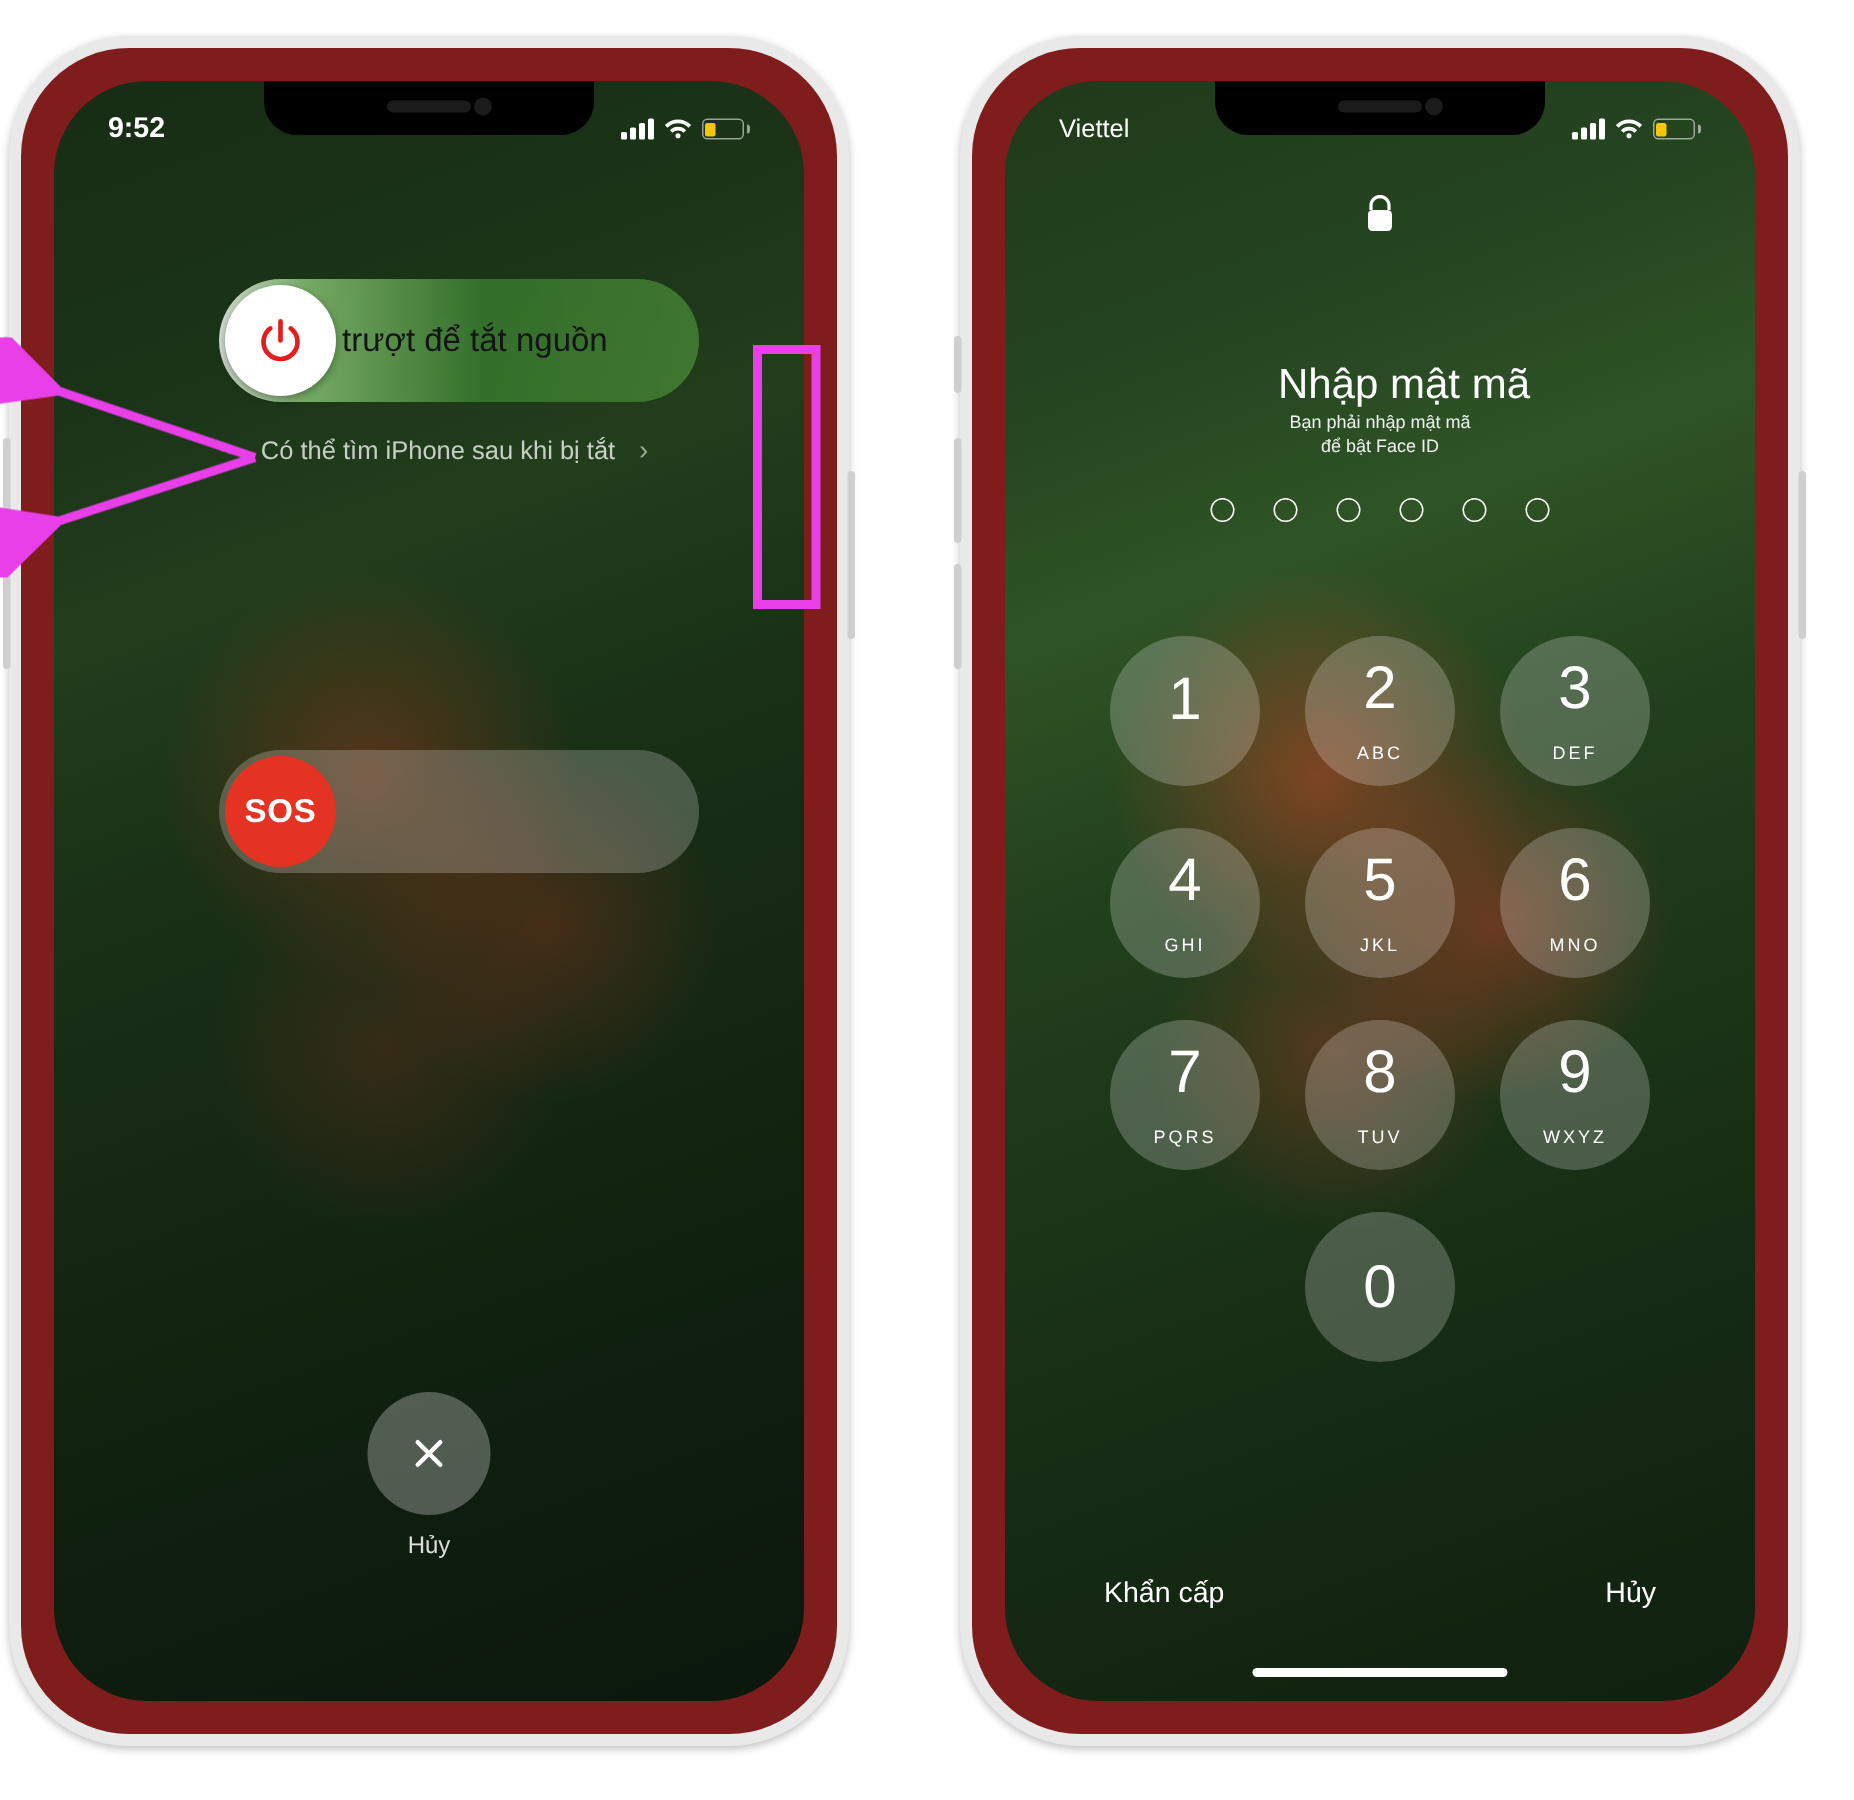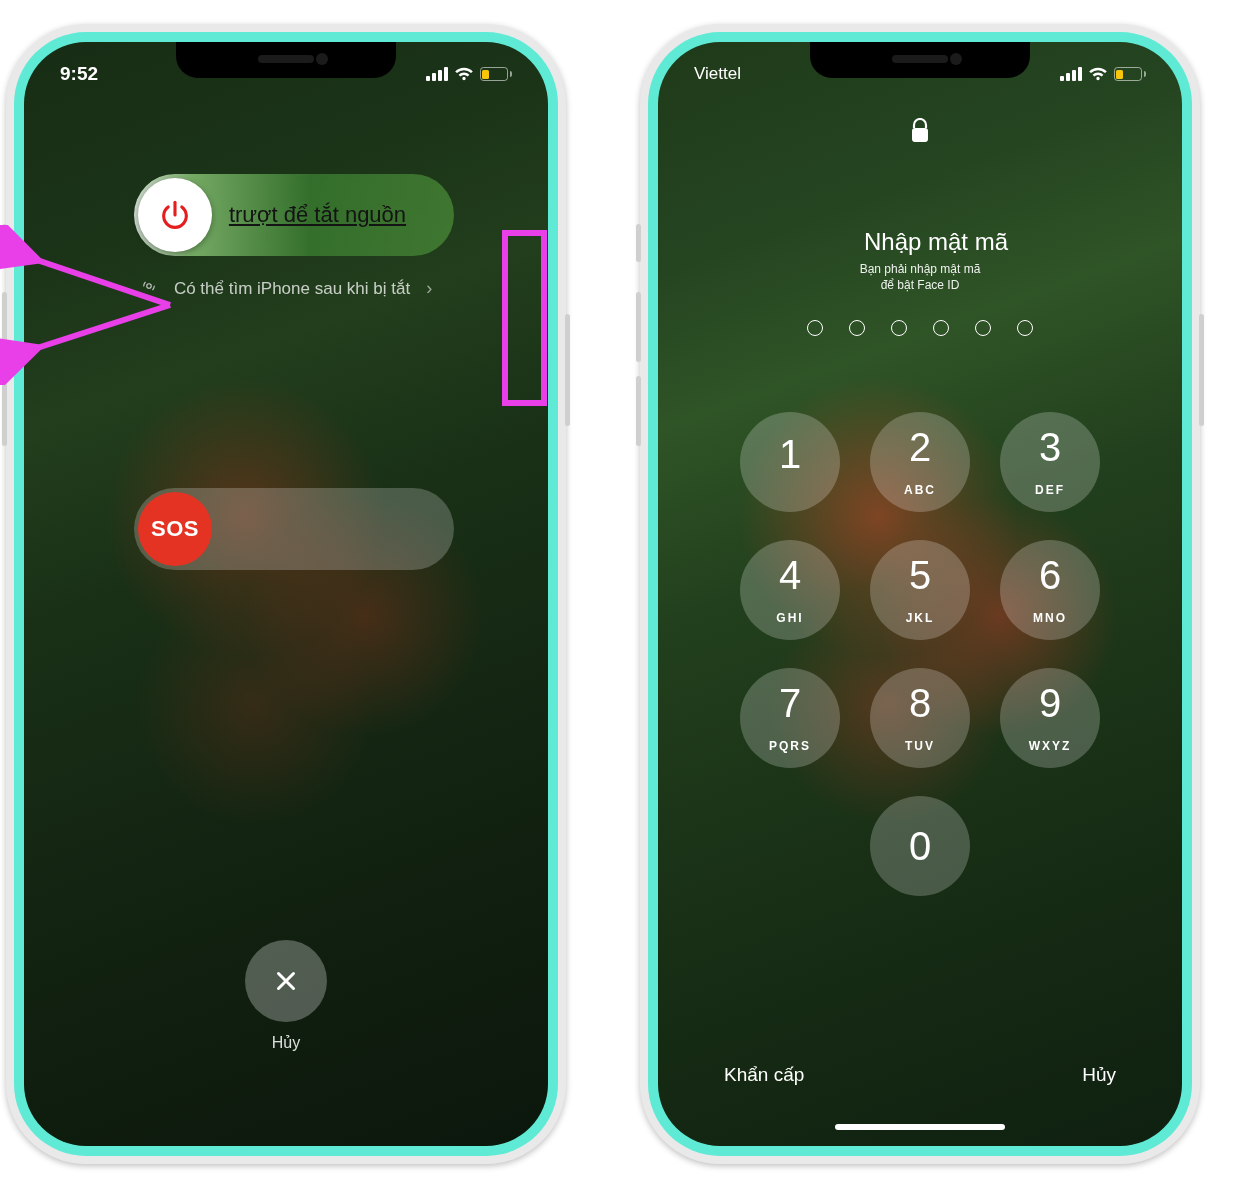--- a/index.html
+++ b/index.html
@@ -1,20 +1,20 @@
 <!DOCTYPE html>
 <html><head>
 <meta charset="utf-8">
 <style>
   *{box-sizing:border-box;margin:0;padding:0;font-family:-apple-system,Helvetica,Arial,sans-serif;-webkit-font-smoothing:antialiased;}
   body{background:#fff;width:1236px;height:1200px;position:relative;}
   .phone{position:absolute;width:560px;height:1140px;border-radius:80px;background:#e9e9ea;padding:8px;box-shadow:0 2px 6px rgba(0,0,0,.25);}
   .phone.left{left:6px;top:24px;}
   .phone.right{left:640px;top:24px;}
-  .phone-inner{width:100%;height:100%;border-radius:72px;background:#5eead4;padding:10px;}
+  .phone-inner{width:100%;height:100%;border-radius:72px;background:#7f1d1d;padding:22px;}
   .screen{width:100%;height:100%;border-radius:62px;overflow:hidden;position:relative;
     background:
       radial-gradient(circle at 42% 43%, rgba(200,70,40,.55) 0, rgba(200,70,40,0) 140px),
       radial-gradient(circle at 65% 52%, rgba(200,60,40,.45) 0, rgba(200,60,40,0) 120px),
       radial-gradient(circle at 44% 60%, rgba(190,60,40,.35) 0, rgba(190,60,40,0) 120px),
       linear-gradient(160deg,#1f3a19 0%,#254521 18%,#2f5426 30%,#22401d 45%,#1c3518 60%,#152a13 78%,#0f2010 100%);
     color:#fff;}
   .screen.dim{background:
       radial-gradient(circle at 42% 43%, rgba(160,55,30,.45) 0, rgba(160,55,30,0) 140px),
       radial-gradient(circle at 65% 52%, rgba(160,50,30,.35) 0, rgba(160,50,30,0) 120px),
@@ -36,42 +36,42 @@
   .batt-cap{width:2.5px;height:6px;background:rgba(255,255,255,.55);border-radius:0 2px 2px 0;}
   .side-btn{position:absolute;background:#cfcfd0;border-radius:3px;}
   .btn-mute{left:-4px;top:200px;width:5px;height:38px;}
   .btn-vol1{left:-4px;top:268px;width:5px;height:70px;}
   .btn-vol2{left:-4px;top:352px;width:5px;height:70px;}
   .btn-power{right:-4px;top:290px;width:5px;height:112px;}
   
   .slider{position:absolute;left:110px;top:132px;width:320px;height:82px;border-radius:41px;background:linear-gradient(90deg,rgba(230,240,230,.9) 0%,rgba(140,200,120,.8) 18%,rgba(60,130,50,.75) 55%,rgba(80,150,60,.65) 100%);display:flex;align-items:center;backdrop-filter:blur(2px);}
   .slider-knob{width:74px;height:74px;margin:4px;background:#fff;border-radius:50%;display:flex;align-items:center;justify-content:center;box-shadow:0 2px 6px rgba(0,0,0,.35);}
   .slider-knob svg{display:block;}
-  .slider-label{flex:1;text-align:center;font-size:22px;color:#141414;padding-right:35px;text-decoration:underline;}
+  .slider-label{flex:1;font-size:22px;color:#141414;padding-right:35px;}
   .find-row{position:absolute;left:0;right:0;top:235px;text-align:center;font-size:17px;color:rgba(255,255,255,.75);display:flex;justify-content:center;align-items:center;gap:16px;}
   .sos-row{position:absolute;left:110px;top:446px;width:320px;height:82px;border-radius:41px;background:rgba(255,255,255,.22);display:flex;align-items:center;justify-content:space-between;}
   .sos-knob{width:74px;height:74px;margin:4px;background:#e53323;border-radius:50%;display:flex;align-items:center;justify-content:center;color:#fff;font-weight:700;font-size:22px;letter-spacing:.5px;}
   .sos-label{flex:1;text-align:center;font-size:22px;color:rgba(255,255,255,.92);padding-right:35px;}
   .cancel-btn{position:absolute;left:50%;transform:translateX(-50%);bottom:124px;width:82px;height:82px;border-radius:50%;background:rgba(255,255,255,.28);display:flex;align-items:center;justify-content:center;}
   .cancel-btn svg{display:block;}
   .cancel-lbl{position:absolute;left:0;right:0;bottom:94px;text-align:center;font-size:16px;color:rgba(255,255,255,.85);}
   
   .hl-box{position:absolute;border:6px solid #e83fe8;pointer-events:none;}
   .hl-power{left:502px;top:230px;width:45px;height:176px;}
   .arrow{position:absolute;pointer-events:none;}
   
   .lock-icon{position:absolute;top:76px;left:50%;transform:translateX(-50%);}
-  .title{position:absolute;top:186px;left:0;right:0;text-align:center;font-size:24px;color:#fff;font-weight:500;margin-left:32px;}
+  .title{position:absolute;top:186px;left:0;right:0;text-align:center;font-size:28px;color:#fff;font-weight:500;margin-left:32px;}
   .subtitle{position:absolute;top:220px;left:0;right:0;text-align:center;font-size:12px;color:rgba(255,255,255,.92);line-height:1.3;}
   .dots{position:absolute;top:278px;left:0;right:0;display:flex;justify-content:center;gap:26px;}
   .dots span{width:16px;height:16px;border:1.6px solid #fff;border-radius:50%;}
   .keypad{position:absolute;top:370px;left:0;right:0;display:grid;grid-template-columns:repeat(3,100px);grid-auto-rows:100px;gap:28px 30px;justify-content:center;}
   .key{width:100px;height:100px;border-radius:50%;background:rgba(255,255,255,.22);display:flex;flex-direction:column;align-items:center;justify-content:center;color:#fff;}
   .key .num{font-size:40px;font-weight:300;line-height:1;}
-  .key .let{font-size:12px;letter-spacing:2px;margin-top:16px;font-weight:700;}
+  .key .let{font-size:12px;letter-spacing:2px;margin-top:16px;font-weight:400;}
   .key.key0{grid-column:2;}
   .bottom-row{position:absolute;bottom:60px;left:0;right:0;display:flex;justify-content:space-between;padding:0 66px;font-size:19px;color:#fff;}
   .home-ind{position:absolute;bottom:16px;left:50%;transform:translateX(-50%);width:170px;height:6px;background:#fff;border-radius:3px;}
   
   .chev{font-size:18px;color:rgba(255,255,255,.55);}
 </style>
 </head>
 <body>
 
 <div class="phone left">

